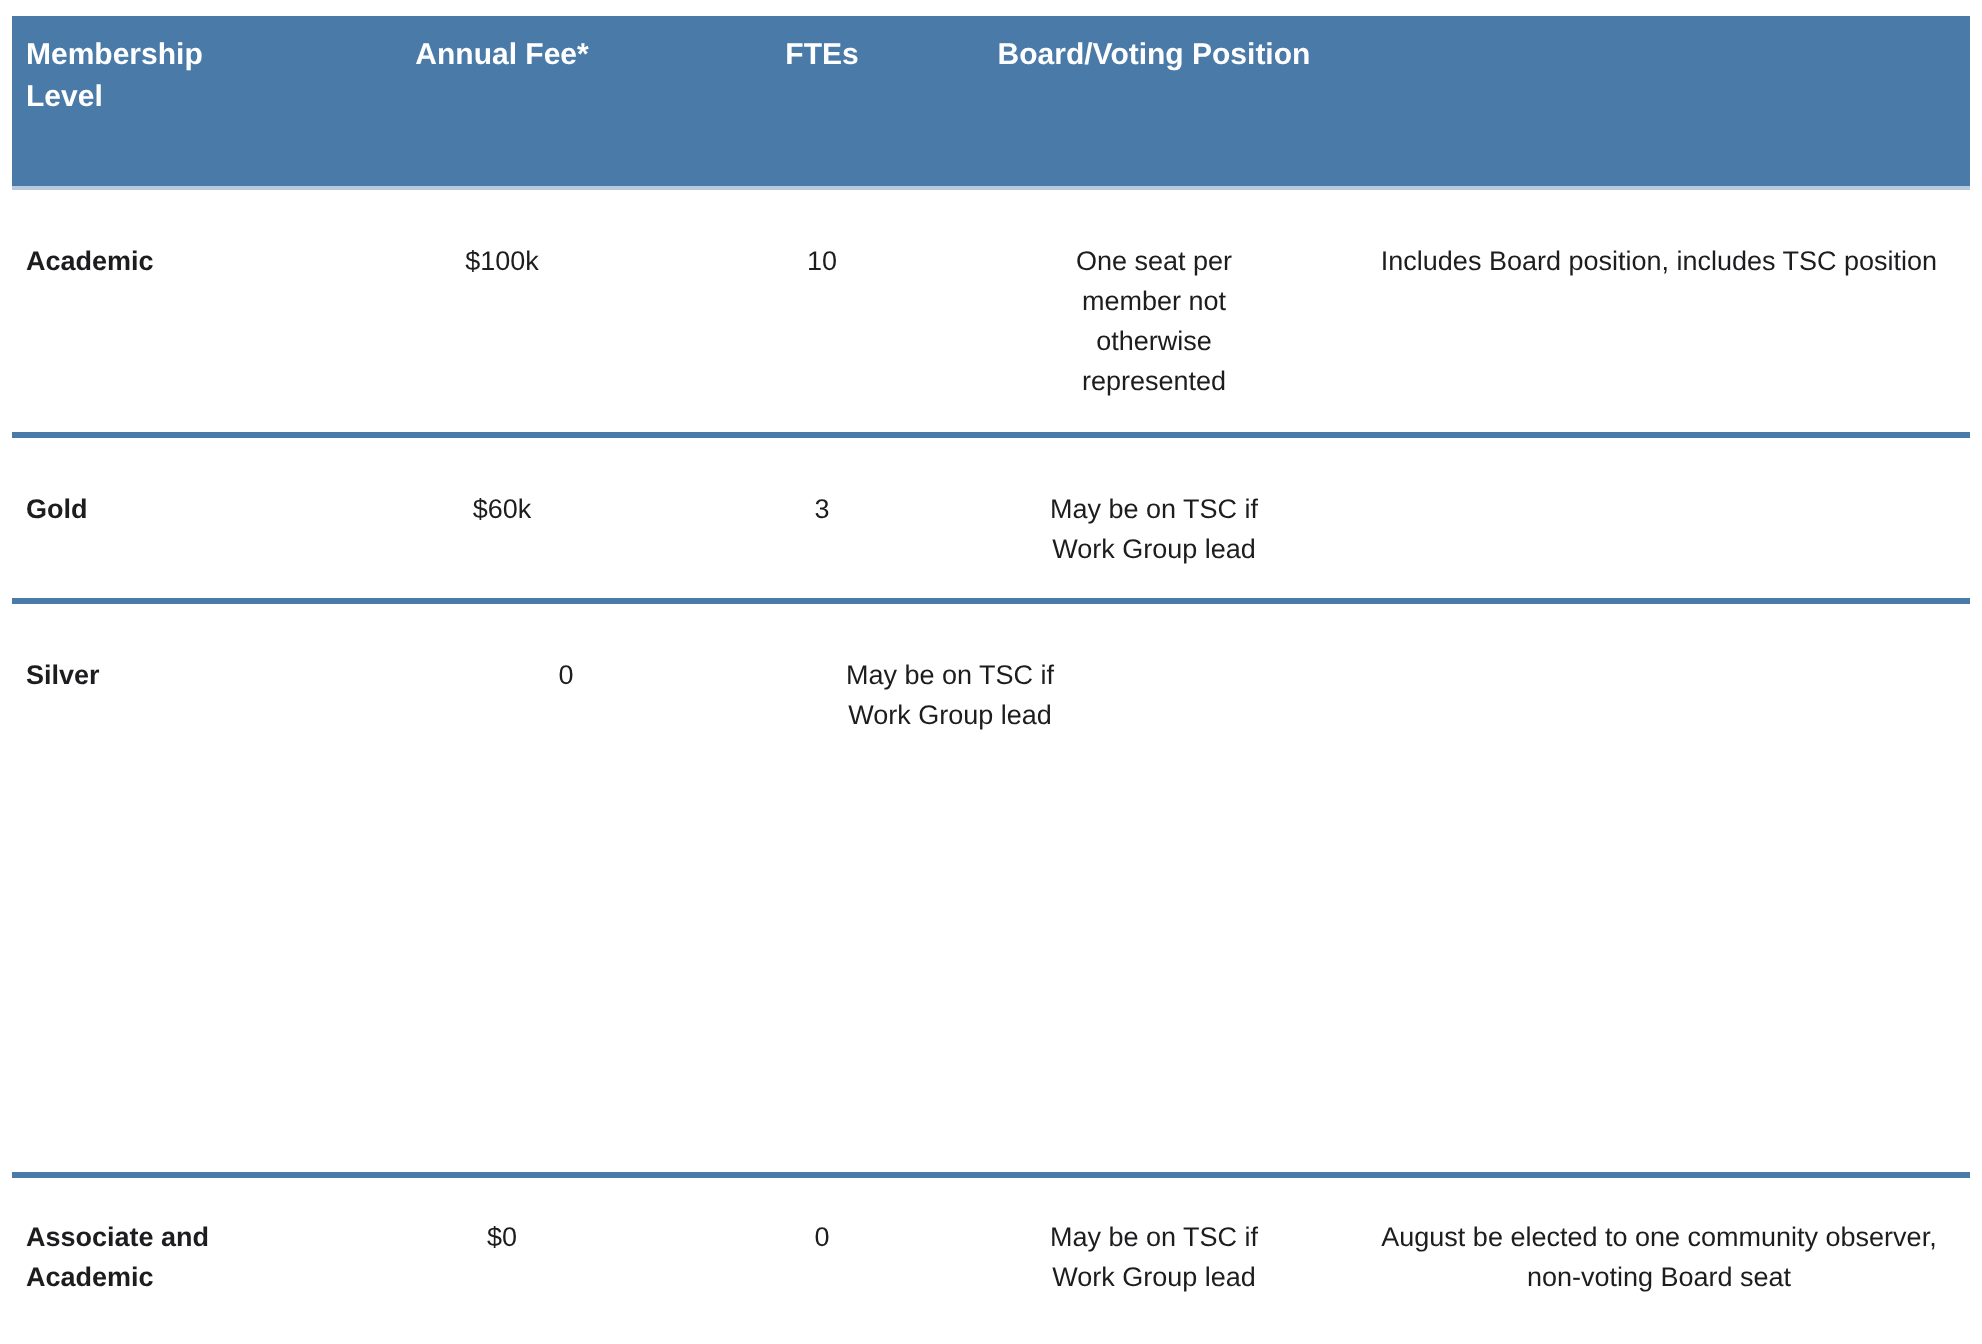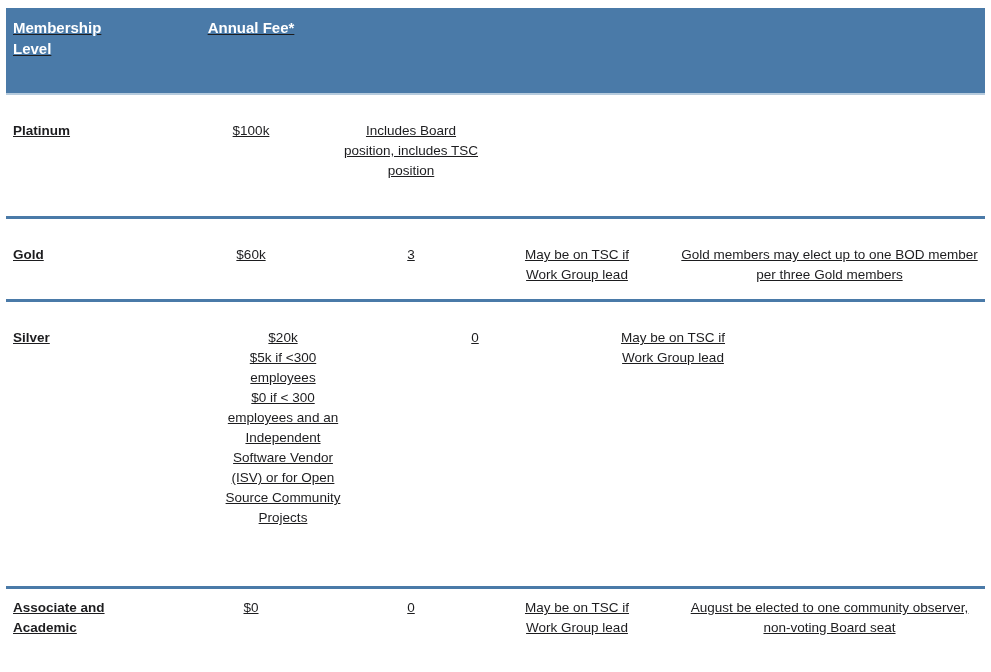--- a/index.html
+++ b/index.html
@@ -9,21 +9,20 @@
     font-family: "Liberation Sans", sans-serif;
     color: #1d1d1f;
   }
   .page {
     width: 991px;
     height: 672px;
     background: #ffffff;
     box-sizing: border-box;
     padding: 8px 6px 0 6px;
     overflow: hidden;
-    text-decoration: underline;
   }
   .table {
     width: 979px;
   }
   .grid-row {
     display: grid;
     grid-template-columns: 154px 182px 138px 194px 1fr;
     box-sizing: border-box;
   }
   
@@ -52,21 +51,21 @@
     padding-bottom: 14px;
     font-size: 13.5px;
     line-height: 20px;
   }
   .trow:last-child {
     border-bottom: none;
   }
   .row-platinum  { min-height: 124px; }
   .row-gold      { min-height: 83px;  }
   .row-silver    { min-height: 287px; gap: 32px; }
-  .row-associate { min-height: 80px; padding-top: 9px; }
+  .row-associate { min-height: 80px; padding-top: 20px; }
   .td {
     display: flex;
     justify-content: center;
     align-items: flex-start;
     text-align: center;
     box-sizing: border-box;
   }
   .td.col1 {
     justify-content: flex-start;
     text-align: left;
@@ -83,55 +82,55 @@
 </head>
 <body>
 
 <div class="page">
   <div class="table">
 
     <div class="grid-row thead">
       <div class="th col1">Membership
 Level</div>
       <div class="th">Annual Fee*</div>
+      <div class="th">FTEs</div>
+      <div class="th">Board/Voting Position</div>
     </div>
 
     <div class="grid-row trow row-platinum">
-      <div class="td col1">Platinum</div>
+      <div class="td col1">Academic</div>
       <div class="td">
           <span class="cellbox w-fee">$100k</span>
+        </div>
+      <div class="td">
+          <span class="cellbox w-ftes">10</span>
+        </div>
+      <div class="td">
+          <span class="cellbox w-tsc">One seat per member not otherwise represented</span>
         </div>
       <div class="td">
           <span class="cellbox w-board">Includes Board position, includes TSC position</span>
         </div>
     </div>
 
     <div class="grid-row trow row-gold">
       <div class="td col1">Gold</div>
       <div class="td">
           <span class="cellbox w-fee">$60k</span>
         </div>
       <div class="td">
           <span class="cellbox w-ftes">3</span>
         </div>
       <div class="td">
           <span class="cellbox w-tsc">May be on TSC if Work Group lead</span>
         </div>
-      <div class="td">
-          <span class="cellbox w-board">Gold members may elect up to one BOD member per three Gold members</span>
-        </div>
     </div>
 
     <div class="grid-row trow row-silver">
       <div class="td col1">Silver</div>
-      <div class="td">
-          <span class="cellbox w-fee">$20k
-$5k if &lt;300 employees
-$0 if &lt; 300 employees and an Independent Software Vendor (ISV) or for Open Source Community Projects</span>
-        </div>
       <div class="td">
           <span class="cellbox w-ftes">0</span>
         </div>
       <div class="td">
           <span class="cellbox w-tsc">May be on TSC if Work Group lead</span>
         </div>
     </div>
 
     <div class="grid-row trow row-associate">
       <div class="td col1">Associate and Academic</div>

